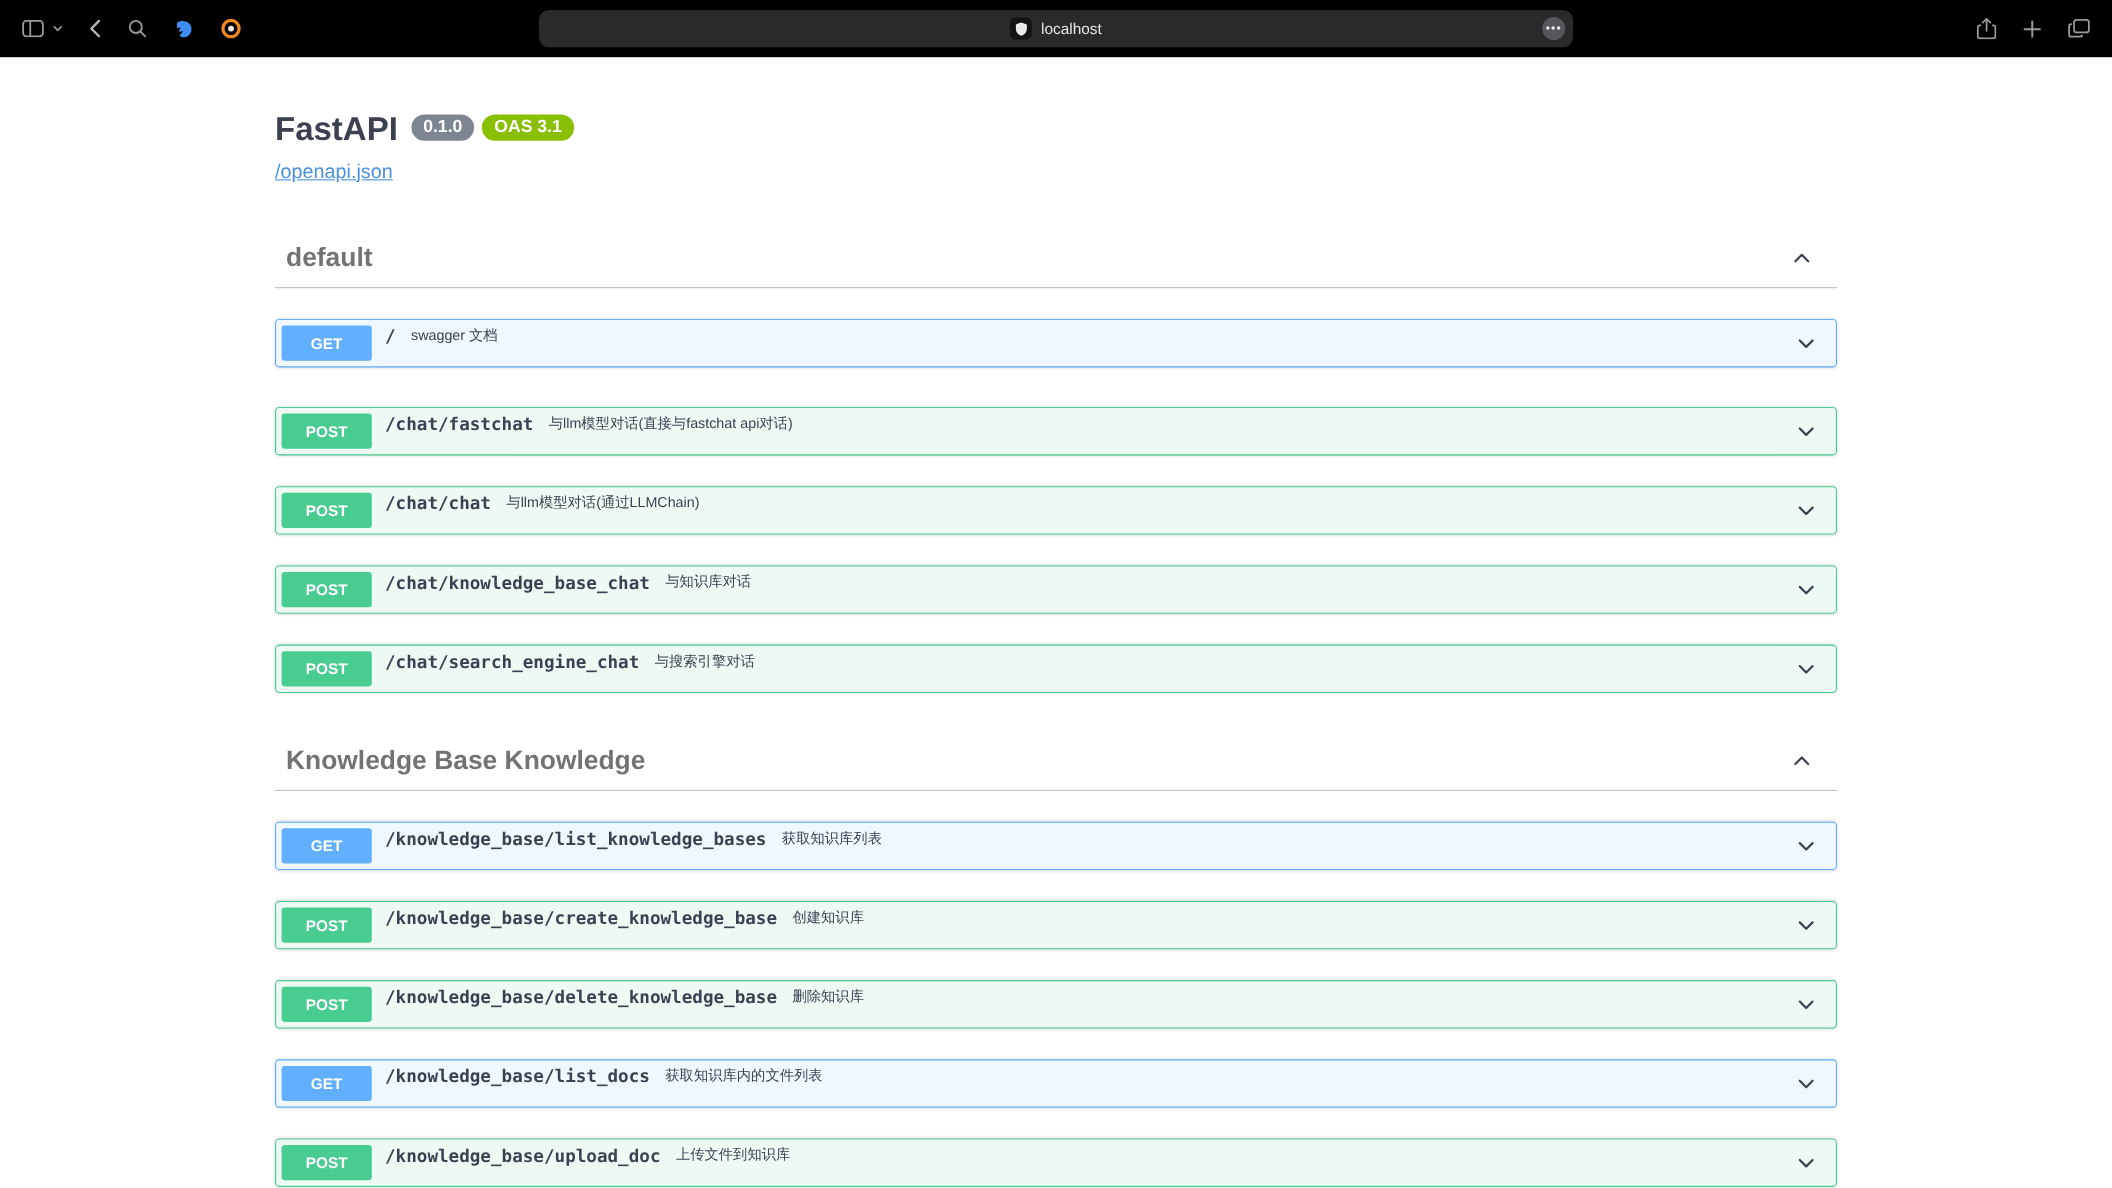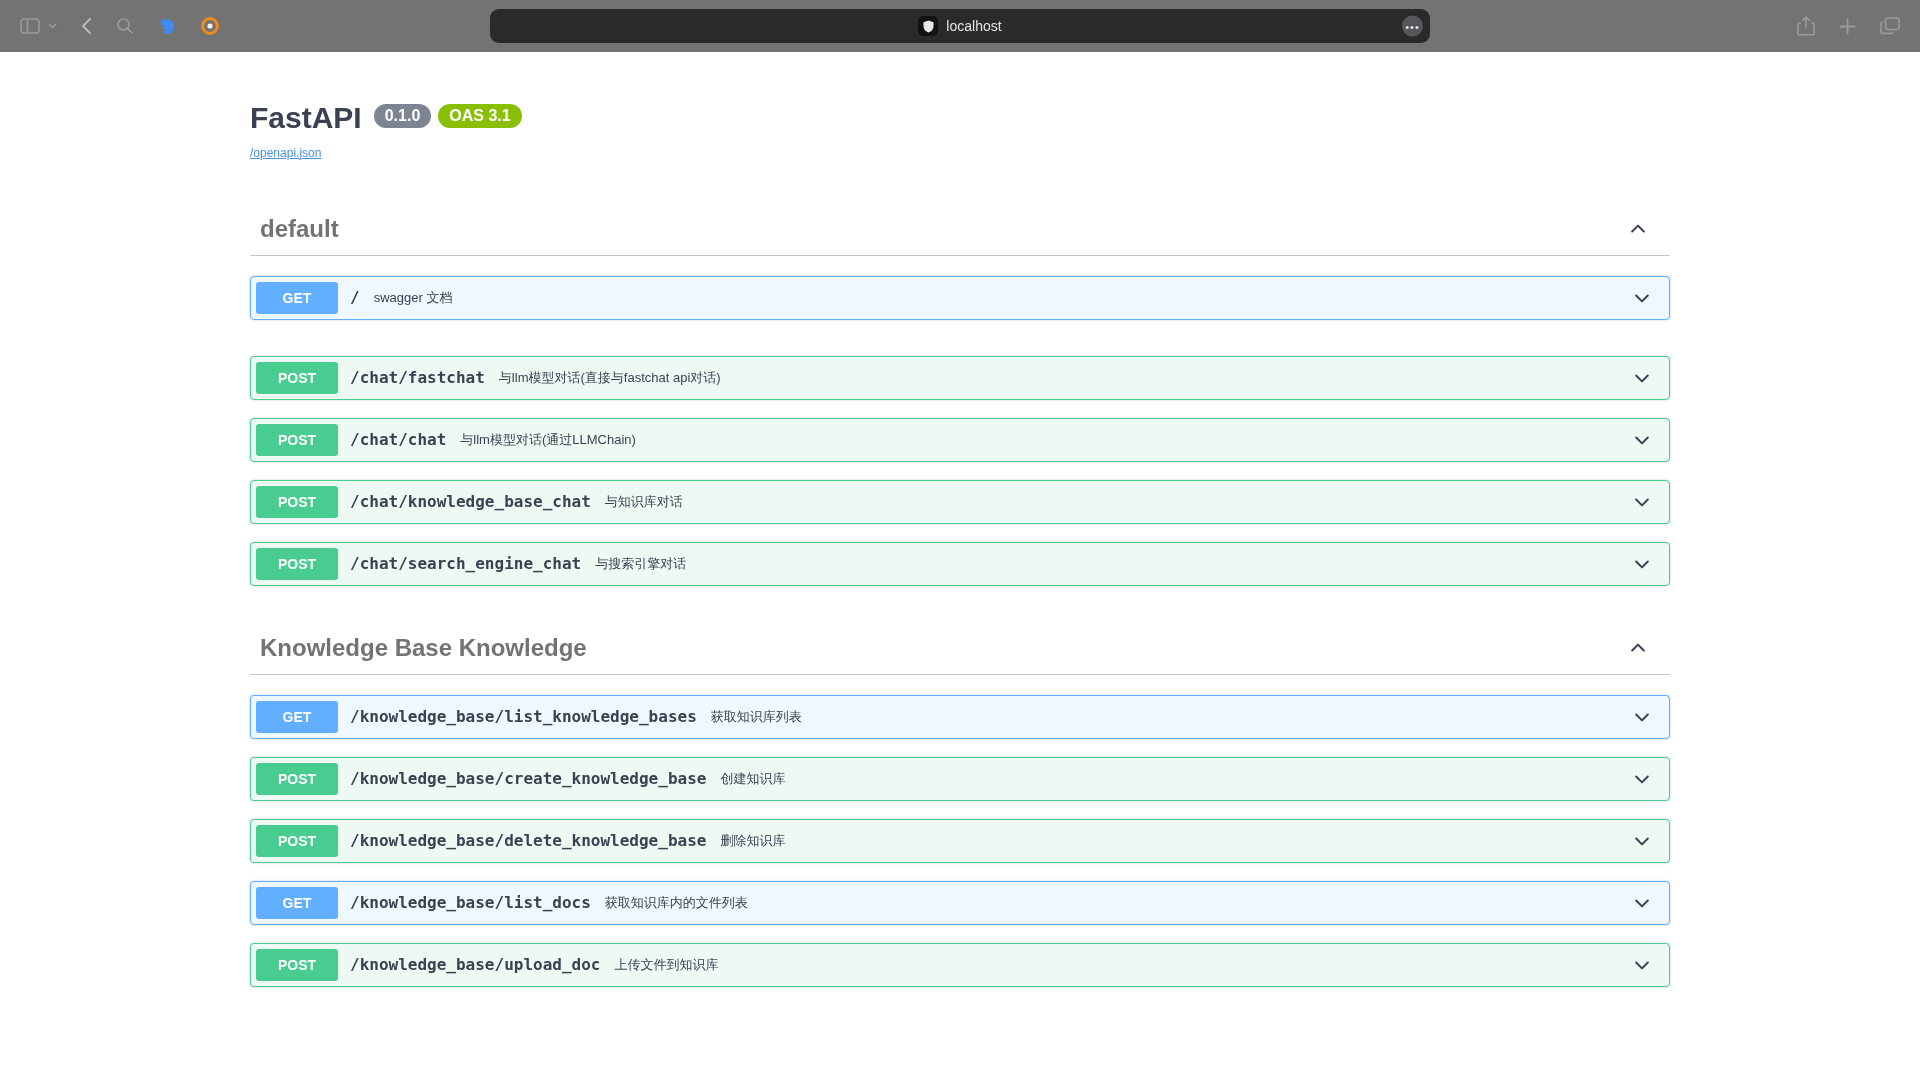--- a/index.html
+++ b/index.html
@@ -1,20 +1,20 @@
 <!DOCTYPE html>
 <html style="--get_accent: #61affe; --get_bg: #eff7ff; --post_accent: #49cc90; --post_bg: #edfaf4; --version_badge_bg: #7d8492; --oas_badge_bg: #89bf04; --link_color: #4990e2; --heading_color: #3b4151;"><head>
 <meta charset="utf-8">
 <style>
   * { box-sizing: border-box; margin: 0; padding: 0; }
   html, body { width: 1920px; height: 1080px; overflow: hidden; background: #fff;
     font-family: "Liberation Sans", sans-serif; }
 
   
-  .toolbar { position: relative; height: 52px; background: #737373; display: flex;
+  .toolbar { position: relative; height: 52px; background: #000000; display: flex;
     align-items: center; padding: 0 18px; }
   .tb-left, .tb-right { display: flex; align-items: center; gap: 20px; z-index: 2; }
   .tb-right { margin-left: auto; }
   .tb-btn { background: none; border: none; cursor: pointer; display: flex; align-items: center;
     padding: 2px; }
   .tb-btn svg { display: block; }
   .sidebar-group { display: flex; align-items: center; gap: 4px; }
   .addressbar { position: absolute; left: 50%; top: 50%; transform: translate(-50%,-50%);
     width: 940px; height: 34px; background: #2a2a2c; border-radius: 9px; display: flex;
     align-items: center; justify-content: center; color: #e6e6e7; font-size: 14px; z-index: 1;
@@ -33,35 +33,35 @@
   .wrapper { max-width: 1460px; margin: 0 auto; padding: 0 20px; }
 
   .info-block { padding: 50px 0 42px 0; }
   .title-row { display: flex; align-items: flex-start; }
   .api-title { font-size: 30px; font-weight: 700; color: #3b4151; line-height: 1.05; }
   .badges { display: flex; gap: 7px; margin-left: 12px; margin-top: 2px; }
   .badge { display: inline-block; font-size: 16px; font-weight: 700; color: #fff;
     padding: 4px 11px; border-radius: 57px; line-height: 1; }
   .badge-version { background: var(--version_badge_bg, #7d8492); }
   .badge-oas { background: var(--oas_badge_bg, #89bf04); }
-  .spec-link { display: inline-block; margin-top: 12px; font-size: 12px;
+  .spec-link { display: inline-block; margin-top: 12px; font-size: 18px;
     color: var(--link_color, #4990e2); text-decoration: underline; cursor: pointer; text-align: right; }
 
   
   .opblock-tag-section { margin-bottom: 36px; }
   .opblock-tag { display: flex; align-items: center; justify-content: space-between;
     padding: 12px 22px 12px 10px; border-bottom: 1px solid rgba(59,65,81,.3);
     margin-bottom: 20px; cursor: pointer; }
   .tag-title { font-size: 24px; font-weight: 700; color: #737373; }
   .collapse-btn, .expand-btn { background: none; border: none; cursor: pointer;
     display: flex; align-items: center; padding: 0; }
 
-  .opblock { display: flex; align-items: center; padding: 5px; border-radius: 4px;
+  .opblock { display: flex; padding: 5px; border-radius: 4px;
     margin-bottom: 18px; border: 1px solid; box-shadow: 0 0 3px rgba(0,0,0,.19);
-    cursor: pointer; }
+    cursor: pointer; margin-top: 28px; }
   .opblock-get  { background: var(--get_bg, #eff7ff);  border-color: var(--get_accent, #61affe); }
   .opblock-post { background: var(--post_bg, #edfaf4); border-color: var(--post_accent, #49cc90); }
   .method-badge { min-width: 82px; text-align: center; font-size: 14px; font-weight: 700;
     color: #fff; padding: 8px 0; border-radius: 3px; }
   .opblock-get  .method-badge { background: var(--get_accent, #61affe); }
   .opblock-post .method-badge { background: var(--post_accent, #49cc90); }
   .op-path { margin: 0 10px 0 12px; font-family: "DejaVu Sans Mono", monospace;
     font-weight: 700; font-size: 16px; color: #3b4151; }
   .op-summary { font-size: 13px; color: #3b4151; margin-left: 4px; }
   .expand-btn { margin-left: auto; padding-right: 12px; }

